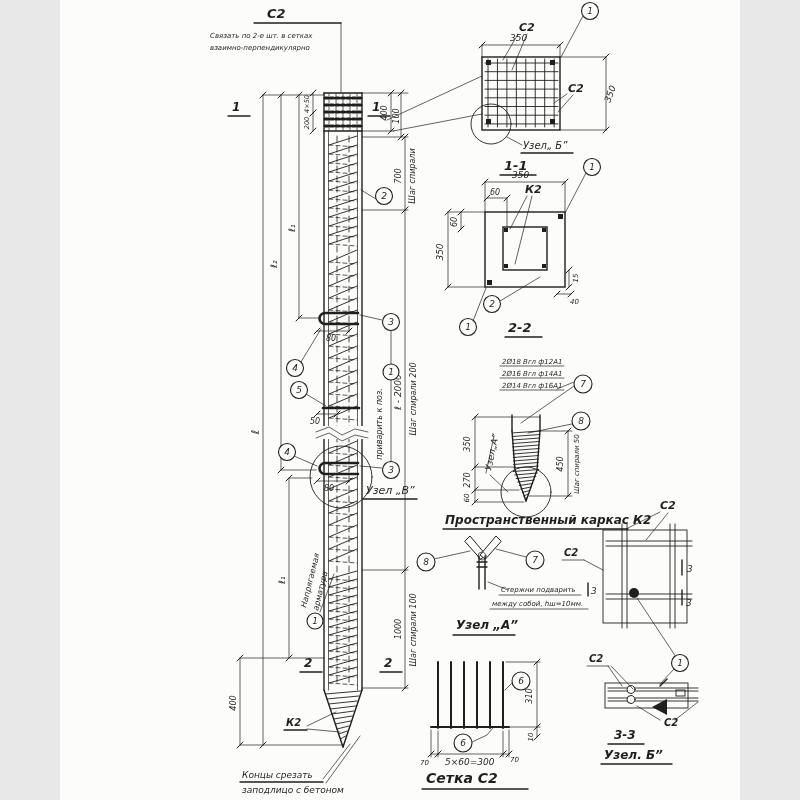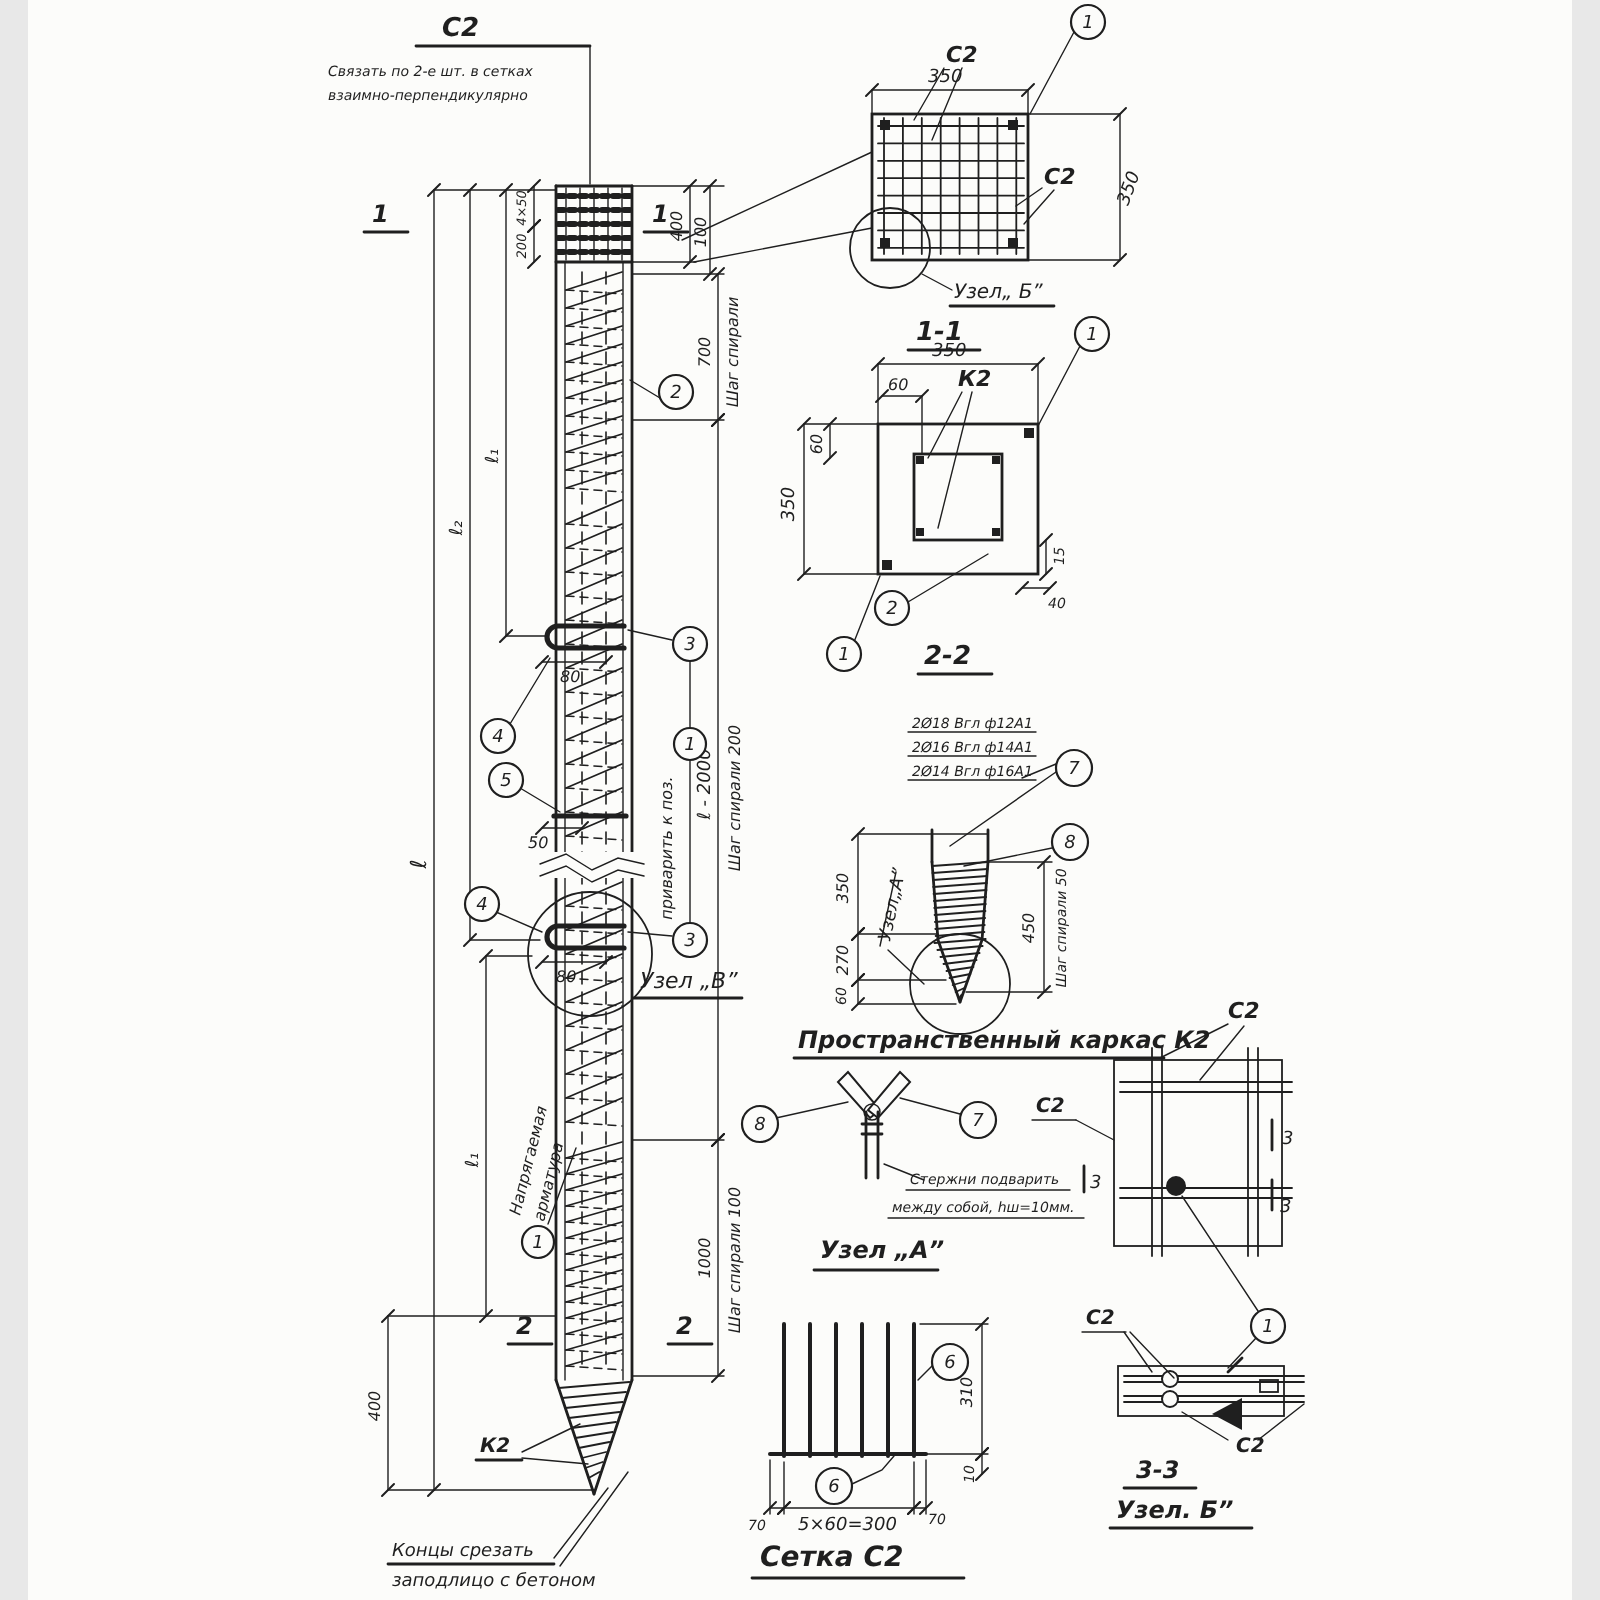--- a/index.html
+++ b/index.html
@@ -1,16 +1,16 @@
 <!DOCTYPE html>
 <html><head>
 <meta charset="utf-8">
 <style>
   html,body{margin:0;padding:0;background:#e8e8e8}
-  #sheet{width:772px;height:800px;background:#fcfcfa;position:relative;margin:0 auto}
+  #sheet{width:680px;height:800px;background:#fcfcfa;position:relative;margin:0 auto}
   svg{display:block}
   path,line,rect,circle,polyline,polygon{fill:none;stroke:#1f1f1f;stroke-linecap:round}
   .s1{stroke-width:.9}
   .s2{stroke-width:.75;stroke-dasharray:4 3}
   .thin{stroke-width:.7}
   .med{stroke-width:1.4}
   .thk{stroke-width:2.6}
   .dim{stroke-width:.7}
   .tick{stroke-width:1}
   .dash{stroke-dasharray:6 4;stroke-width:.8}

